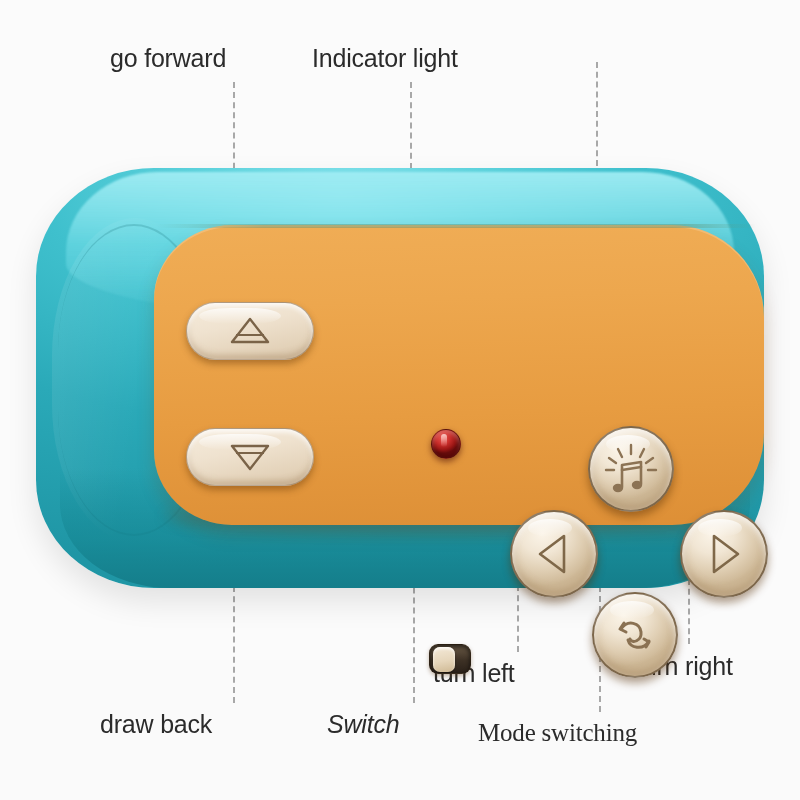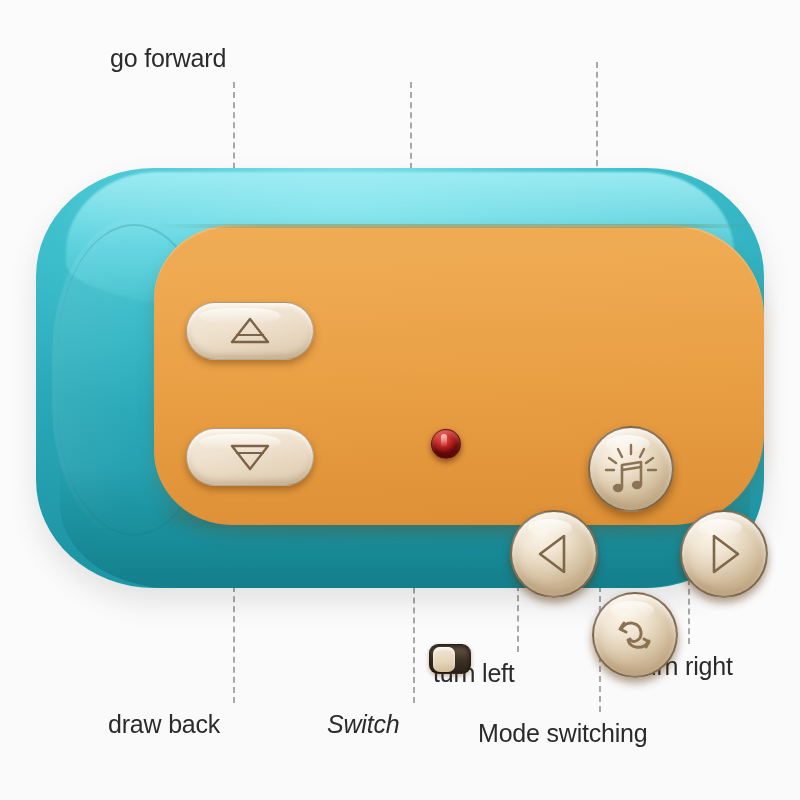--- a/index.html
+++ b/index.html
@@ -190,41 +190,42 @@
     left: 3px; top: 2px;
     width: 22px; height: 25px;
     border-radius: 7px;
     background: linear-gradient(170deg, #f4e9d7 0%, #e6d6bb 55%, #cfb994 100%);
     box-shadow: 0 1px 2px rgba(0,0,0,.4), inset 0 2px 3px rgba(255,255,255,.8);
   }
   
   #lbl-go-forward      { left: 110px; top: 44px; }
   #lbl-indicator-light { left: 312px; top: 44px; }
   #lbl-change-music    { left: 532px; top: 22px; }
-  #lbl-draw-back       { left: 108px; top: 710px; }
+  #lbl-draw-back       { left: 100px; top: 710px; }
   #lbl-switch          { left: 327px; top: 710px; font-style: italic; }
-  #lbl-mode-switching  { left: 478px; top: 719px; }
+  #lbl-mode-switching  { left: 478px; top: 719px; font-family: Liberation Serif, serif; }
   #lbl-turn-left       { left: 433px; top: 659px; }
   #lbl-turn-right      { left: 636px; top: 652px; }
   
   #ld-go-forward      { left: 233px; top: 82px;  height: 238px; }
   #ld-indicator-light { left: 410px; top: 82px;  height: 178px; }
   #ld-change-music    { left: 596px; top: 62px;  height: 212px; }
   #ld-draw-back       { left: 233px; top: 455px; height: 248px; }
   #ld-switch          { left: 413px; top: 498px; height: 205px; }
   #ld-mode-switching  { left: 599px; top: 476px; height: 236px; }
   #ld-turn-left       { left: 517px; top: 392px; height: 260px; }
   #ld-turn-right      { left: 688px; top: 392px; height: 252px; }
 </style>
 </head>
 <body>
 
 <div id="stage">
 
   <div class="label" id="lbl-go-forward">go forward</div>
+  <div class="label" id="lbl-indicator-light">Indicator light</div>
   <div class="label" id="lbl-draw-back">draw back</div>
   <div class="label" id="lbl-switch">Switch</div>
   <div class="label" id="lbl-mode-switching">Mode switching</div>
   <div class="label" id="lbl-turn-left">turn left</div>
   <div class="label" id="lbl-turn-right">turn right</div>
 
   <div class="leader" id="ld-go-forward"></div>
   <div class="leader" id="ld-indicator-light"></div>
   <div class="leader" id="ld-change-music"></div>
   <div class="leader" id="ld-draw-back"></div>

